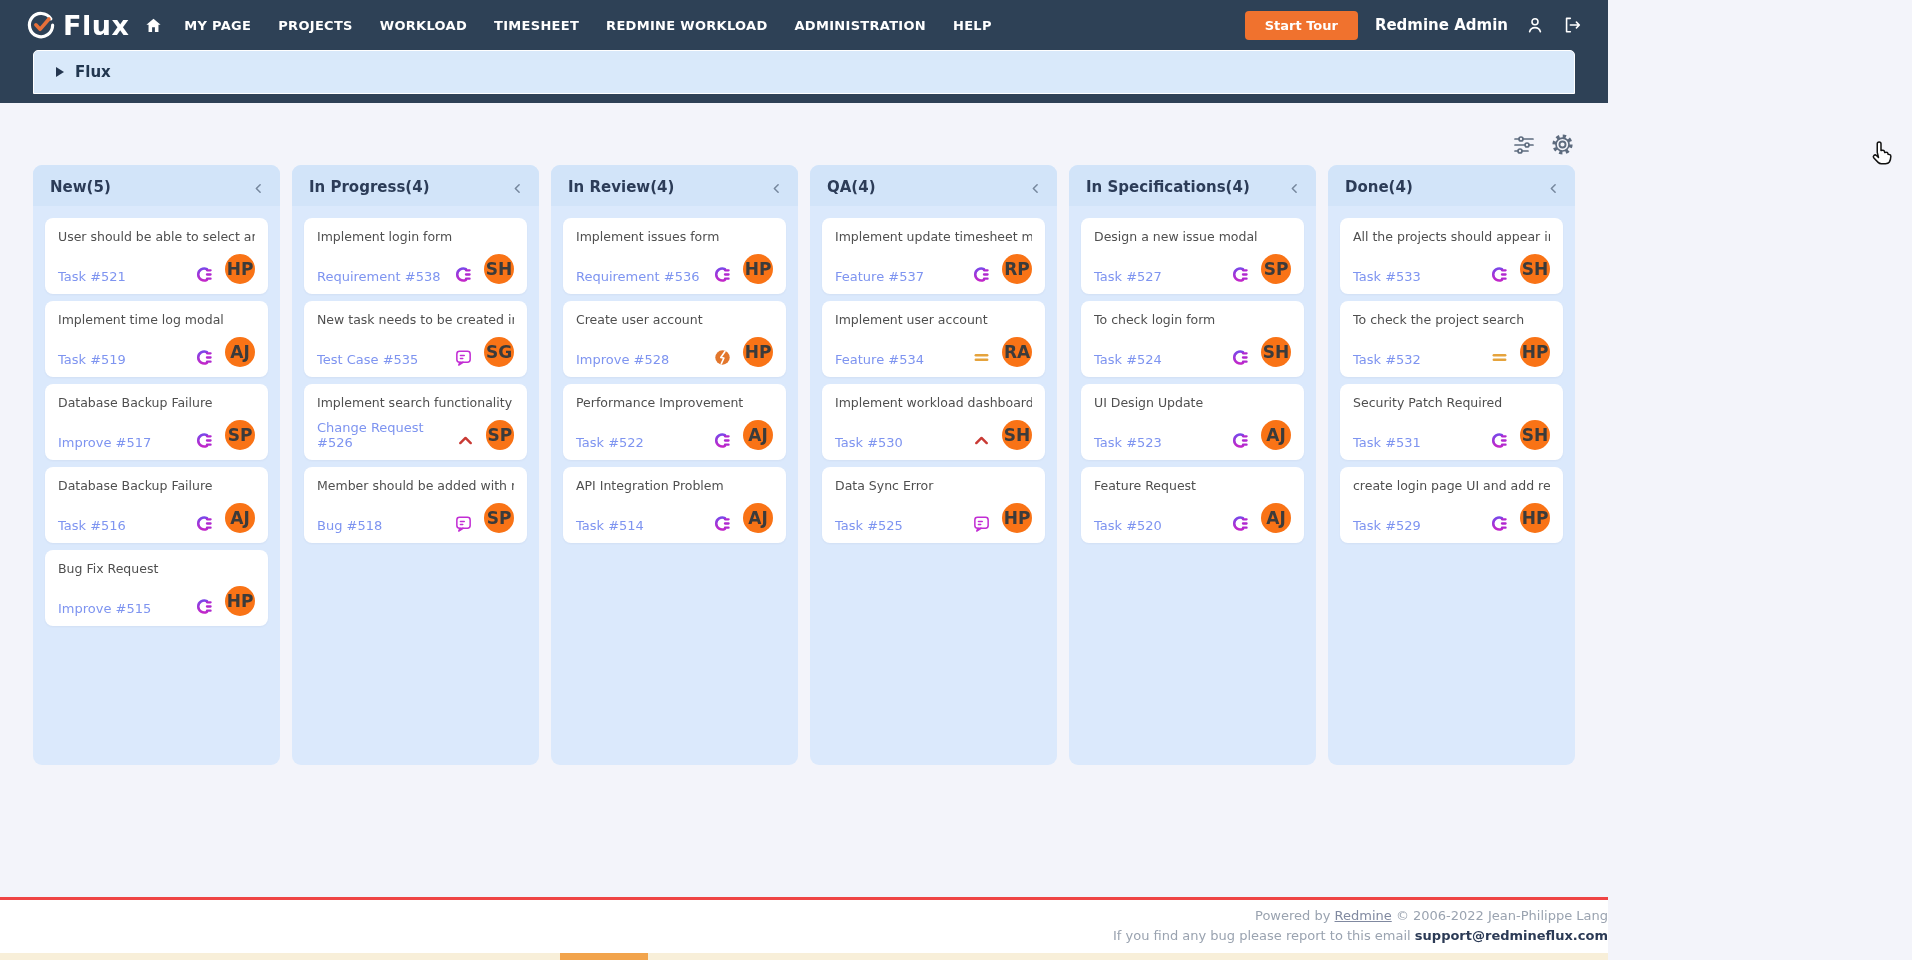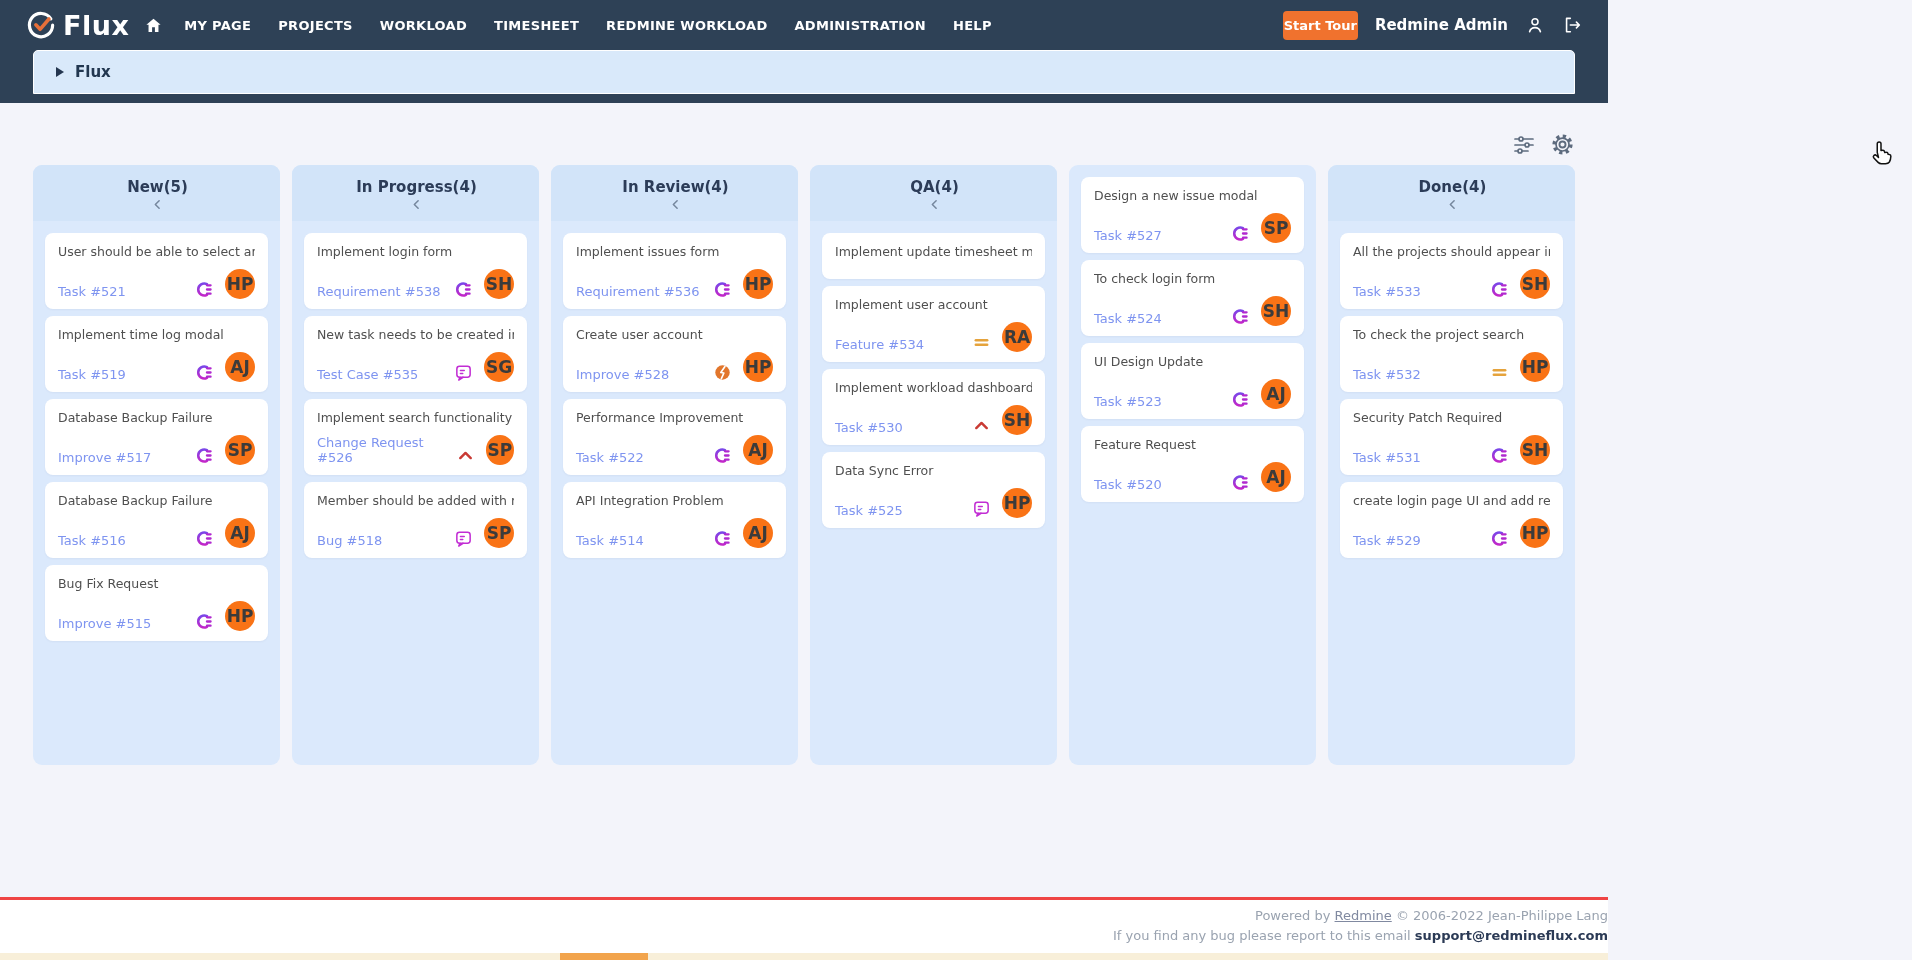--- a/index.html
+++ b/index.html
@@ -13,41 +13,41 @@
 
   
   header.app-header { background:#2e4156; padding-bottom:9px; }
   .nav-row { height:50px; display:flex; align-items:center; padding:0 26px; }
   .logo { display:flex; align-items:center; gap:7px; cursor:pointer; margin-right:16px; }
   .logo-text { color:#fff; font-size:27px; font-weight:700; letter-spacing:.5px; }
   .home-link { display:flex; margin-right:22px; cursor:pointer; }
   nav.menu { display:flex; gap:27px; }
   .menu-item { color:#fff; font-size:13px; font-weight:700; letter-spacing:.3px; text-decoration:none; cursor:pointer; white-space:nowrap; }
   .nav-right { margin-left:auto; display:flex; align-items:center; gap:17px; }
-  .start-tour { background:#f0722e; color:#fff; border:none; border-radius:4px; font-size:13px; font-weight:600; padding:7px 1px; cursor:pointer; font-family:inherit; }
+  .start-tour { background:#f0722e; color:#fff; border:none; border-radius:4px; font-size:13px; font-weight:600; padding:7px 20px; cursor:pointer; font-family:inherit; }
   .user-name { color:#fff; font-size:15px; font-weight:700; cursor:pointer; }
   .icon-btn { display:flex; cursor:pointer; }
 
   
   .breadcrumb {
     margin:0 33px; height:44px; background:#d9e9fa; border:1px solid #ffffff;
     border-radius:5px 5px 0 0; display:flex; align-items:center; gap:11px;
     padding-left:22px; cursor:pointer;
   }
   .tri { width:0; height:0; border-left:8px solid #24364f; border-top:5.5px solid transparent; border-bottom:5.5px solid transparent; }
   .breadcrumb-label { color:#223750; font-size:15px; font-weight:700; }
 
   
   .toolbar { height:62px; margin:0 33px; display:flex; align-items:flex-end; justify-content:flex-end; gap:14px; padding-bottom:8px; }
   .tool-icon { display:flex; cursor:pointer; }
 
   
   .board { margin:0 33px; display:flex; gap:12px; }
   .column { flex:1 1 0; background:#dbe9fc; border-radius:9px; height:600px; overflow:hidden; display:flex; flex-direction:column; }
-  .col-header { display:flex; align-items:center; justify-content:space-between; padding:13px 15px 10px 17px; background:#d2e4f9;flex-direction:column; }
+  .col-header { display:flex; align-items:center; justify-content:space-between; padding:13px 15px 10px 17px; background:#d2e4f9; }
   .col-title { color:#2c3c58; font-size:15px; font-weight:600; }
   .col-collapse { display:flex; cursor:pointer; padding-top:2px; }
   .cards { padding:12px 12px 0; display:flex; flex-direction:column; gap:7px; }
   .card { background:#ffffff; border-radius:8px; padding:11px 13px 10px; box-shadow:0 1px 2px rgba(40,60,90,.05); cursor:pointer; }
   .card-title { color:#4f4f4f; font-size:12.5px; margin-bottom:10px; white-space:nowrap; overflow:hidden; }
   .card-row { display:flex; align-items:flex-end; }
   .card-link { color:#7e94f0; font-size:13px; text-decoration:none; flex:1 1 auto; cursor:pointer; }
   .card-icon { display:flex; margin-right:11px; }
   .avatar { width:30px; height:30px; border-radius:50%; background:#f97316; color:#3b3b3b; font-size:17px; font-weight:700; display:flex; align-items:center; justify-content:center; cursor:pointer; }
 
@@ -425,20 +425,38 @@
       <span class="col-title">QA(4)</span>
       <span class="col-collapse">
         <svg width="13" height="13" viewBox="0 0 12 12" fill="none" stroke="#76879e" stroke-width="1.4" stroke-linecap="round" stroke-linejoin="round">
           <path d="M7.5 2.5 L4 6 L7.5 9.5"></path>
         </svg>
       </span>
     </div>
     <div class="cards">
           <article class="card">
     <div class="card-title">Implement update timesheet modal</div>
+    <div class="card-row">
+      <a class="card-link">Feature #537</a>
+      <span class="card-icon">
+                <svg width="19" height="19" viewBox="0 0 20 20">
+    <defs>
+      <linearGradient id="fluxgrad" x1="0" y1="0" x2="0" y2="1">
+        <stop offset="0" stop-color="#7b46e8"></stop>
+                      <stop offset="1" stop-color="#c227c9"></stop>
+      </linearGradient>
+    </defs>
+    <path d="M12.6 4.4 A6.3 6.3 0 1 0 12.6 15.6" stroke="url(#fluxgrad)" stroke-width="2.7" fill="none" stroke-linecap="round"></path>
+    <line x1="12.6" y1="5.6" x2="16.4" y2="5.6" stroke="#b129cf" stroke-width="2.4" stroke-linecap="round"></line>
+    <line x1="12.6" y1="10" x2="16.4" y2="10" stroke="#b129cf" stroke-width="2.4" stroke-linecap="round"></line>
+    <line x1="12.6" y1="14.4" x2="16.4" y2="14.4" stroke="#b129cf" stroke-width="2.4" stroke-linecap="round"></line>
+  </svg>
+              </span>
+      <span class="avatar">RP</span>
+    </div>
   </article>
           <article class="card">
     <div class="card-title">Implement user account</div>
     <div class="card-row">
       <a class="card-link">Feature #534</a>
       <span class="card-icon">
                 <svg width="19" height="19" viewBox="0 0 20 20" stroke="#e5a33c" stroke-width="2.6" stroke-linecap="round">
     <line x1="4" y1="7.6" x2="16" y2="7.6"></line>
     <line x1="4" y1="12.4" x2="16" y2="12.4"></line>
   </svg>
@@ -469,20 +487,28 @@
     <line x1="6.8" y1="7.8" x2="10.8" y2="7.8"></line>
     <line x1="6.8" y1="11" x2="9.2" y2="11"></line>
   </svg>
               </span>
       <span class="avatar">HP</span>
     </div>
   </article>
         </div>
   </section>
       <section class="column">
+    <div class="col-header">
+      <span class="col-title">In Specifications(4)</span>
+      <span class="col-collapse">
+        <svg width="13" height="13" viewBox="0 0 12 12" fill="none" stroke="#76879e" stroke-width="1.4" stroke-linecap="round" stroke-linejoin="round">
+          <path d="M7.5 2.5 L4 6 L7.5 9.5"></path>
+        </svg>
+      </span>
+    </div>
     <div class="cards">
           <article class="card">
     <div class="card-title">Design a new issue modal</div>
     <div class="card-row">
       <a class="card-link">Task #527</a>
       <span class="card-icon">
                 <svg width="19" height="19" viewBox="0 0 20 20">
     <defs>
       <linearGradient id="fluxgrad" x1="0" y1="0" x2="0" y2="1">
         <stop offset="0" stop-color="#7b46e8"></stop>

